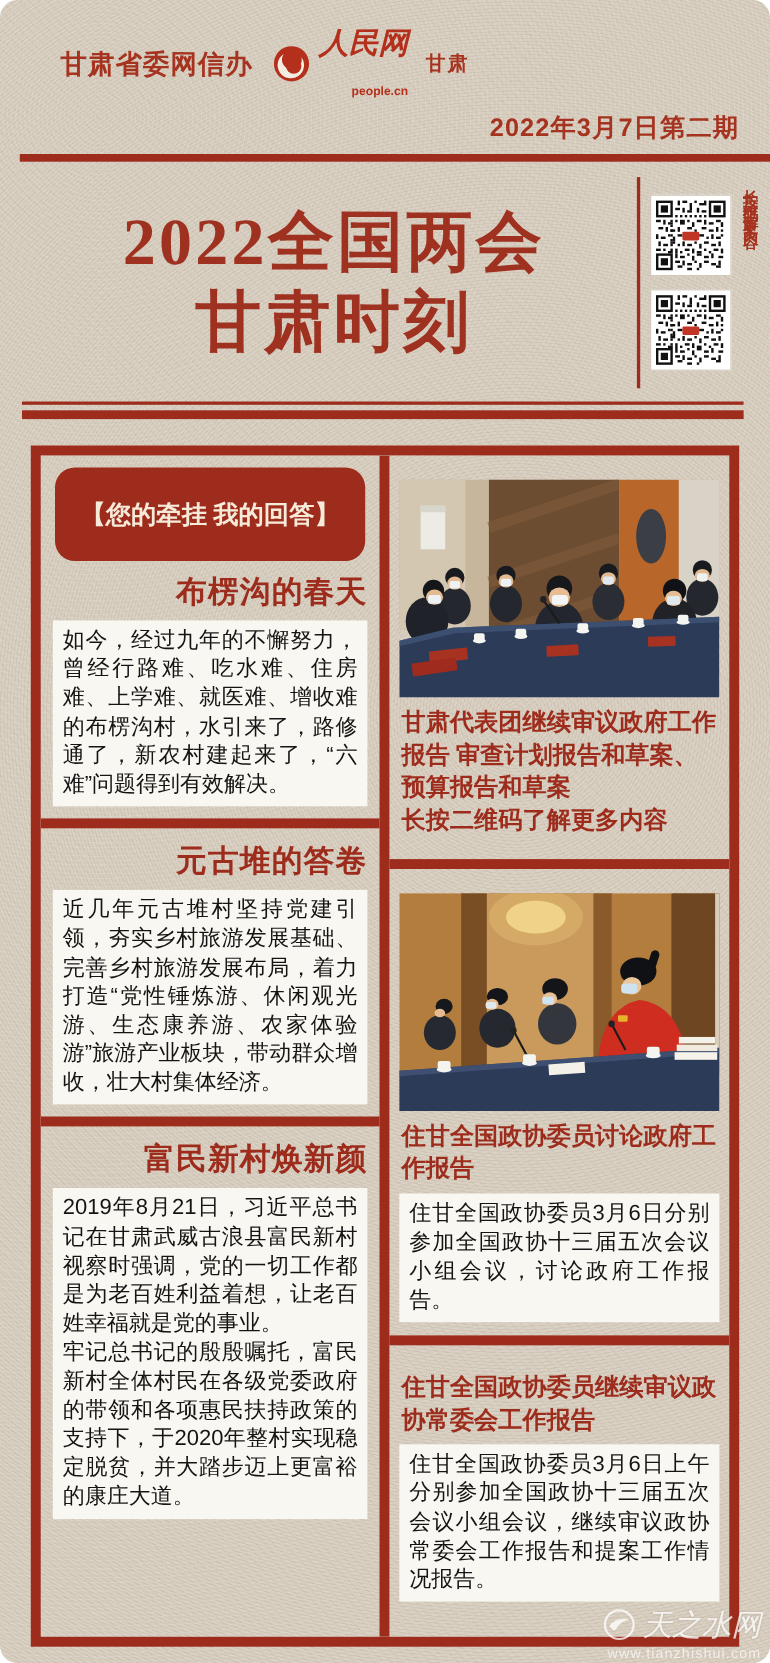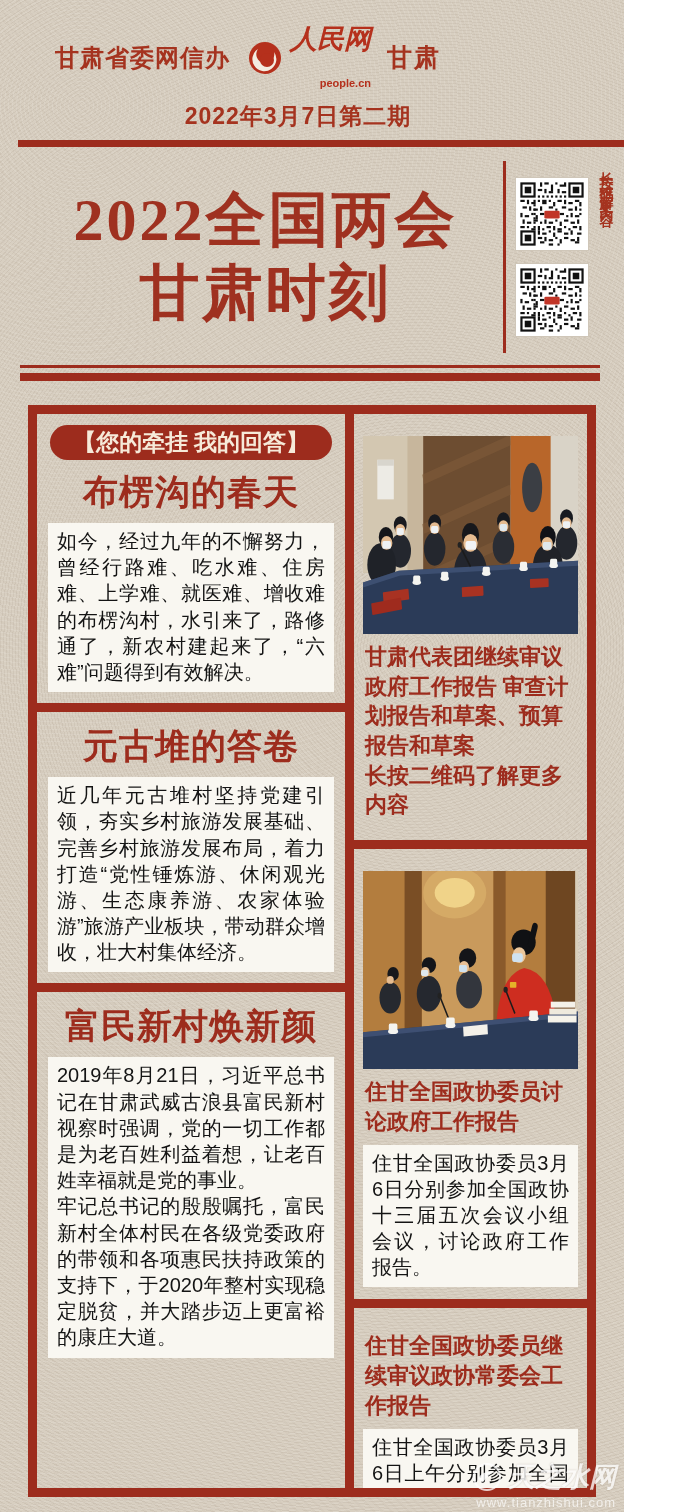--- a/index.html
+++ b/index.html
@@ -1,36 +1,37 @@
 <!DOCTYPE html>
 <html><head>
 <meta charset="utf-8">
 <style>
   * { margin:0; padding:0; box-sizing:border-box; }
   html,body { width:700px; }
   body { font-family:"Liberation Sans", sans-serif; }
   .page {
-    position:relative; width:624px; height:1512px; overflow:hidden;
+    position:relative; width:700px; height:1512px; overflow:hidden;
     background-color:#d8cfc1;
     background-image:
       repeating-radial-gradient(circle at 13% 7%, rgba(255,255,255,.10) 0 1px, transparent 1px 4px),
       repeating-radial-gradient(circle at 67% 43%, rgba(110,90,70,.08) 0 1px, transparent 1px 3px),
       repeating-linear-gradient(45deg, rgba(150,130,110,.05) 0 2px, transparent 2px 6px);
+    border-radius: 16px;
   }
   :root { --red:#9d2c1d; --tred:#a5331f; }
 
   
   .hdr-row { display:flex; align-items:center; gap:10px; padding:26px 28px 0 55px; }
   .hdr-org { font-size:24px; font-weight:bold; color:var(--tred); letter-spacing:1px; }
   .logo-wrap { display:flex; align-items:center; gap:6px; margin-left:6px; }
   .logo-txt { display:flex; flex-direction:column; align-items:flex-end; line-height:1;gap:24px; }
   .logo-cn { font-family:"Liberation Serif", serif; font-style:italic; font-weight:bold; font-size:27px; color:#b5301c; }
   .logo-en { font-size:11px; color:#b5301c; font-weight:bold; margin-top:1px; }
-  .hdr-region { font-size:25px; font-weight:bold; color:var(--tred); margin-left:6px; letter-spacing:2px; }
-  .hdr-date { text-align:center; padding:12px 28px 0 0; font-size:23px; font-weight:bold; color:var(--tred); letter-spacing:1px; }
+  .hdr-region { font-size:18px; font-weight:bold; color:var(--tred); margin-left:6px; letter-spacing:2px; }
+  .hdr-date { text-align:right; padding:12px 28px 0 0; font-size:23px; font-weight:bold; color:var(--tred); letter-spacing:1px; }
   .rule-thick { height:7px; background:var(--red); margin:8px 0 0 18px; }
 
   
   .masthead { display:flex; align-items:center; padding:14px 8px 4px 28px; }
   .big-title { flex:1; text-align:center; font-family:"Liberation Serif", serif; font-weight:bold;
     font-size:60px; line-height:1.22; color:#9f3120; letter-spacing:3px; }
   .qr-block { display:flex; align-items:center; gap:9px; }
   .qr-vline { width:3px; height:192px; background:var(--red); }
   .qr-col { display:flex; flex-direction:column; gap:12px; }
   .qr { width:74px; height:74px; background:#fff; border:1px solid #cfc6b8; }
@@ -38,37 +39,37 @@
   .rule-dbl { margin:8px 24px 0 20px; border-top:3px solid var(--red); }
   .rule-dbl > div { height:8px; background:var(--red); margin-top:5px; }
 
   
   .frame { margin:24px 28px 0; height:1092px; border:9px solid var(--red); display:flex; overflow:hidden; }
   .col { width:308px; display:flex; flex-direction:column; }
   .vdivider { width:9px; background:var(--red); flex:none; }
   .lsec { padding:9px 11px 11px; }
   .lsec + .lsec, .rsec + .rsec { border-top:9px solid var(--red); }
   .badge { background:var(--red); color:#f6ead9; border-radius:18px; text-align:center;
-    font-family:"Liberation Serif", serif; font-weight:bold; font-size:23px; padding:2px 2px; margin:2px 2px 9px; }
-  .ltitle { color:var(--red); font-family:"Liberation Serif", serif; font-weight:bold; font-size:35px;
-    text-align:center; margin:2px 0 7px; letter-spacing:1px; }
+    font-family:"Liberation Serif", serif; font-weight:bold; font-size:23px; padding:27px 2px; margin:2px 2px 9px; }
+  .ltitle { color:var(--red); font-family:"Liberation Serif", serif; font-weight:bold; font-size:28px;
+    text-align:right; margin:2px 0 7px; letter-spacing:1px; }
   .body-box { background:#f9f7f1; padding:5px 9px 7px; font-size:20px; line-height:1.31; color:#141414; text-align:justify; }
   .body-box p { margin:0; }
   .rsec { padding:22px 9px 12px; }
   .photo { display:block; width:100%; height:198px; margin-bottom:8px; }
   .rtitle { color:var(--red); font-family:"Liberation Serif", serif; font-weight:bold; font-size:22px;
     line-height:1.35; margin:1px 2px 8px; }
   .rtitle .sub { display:block; }
 
   
   .credit { text-align:center; color:var(--tred); font-family:"Liberation Serif", serif; font-weight:bold;
     font-size:24px; letter-spacing:10px; margin-top:22px; }
   .watermark { position:absolute; right:8px; bottom:2px; text-align:right; opacity:.85; }
   .wm-row { display:flex; align-items:center; justify-content:flex-end; gap:6px; }
-  .wm-name { font-family:"Liberation Serif", serif; font-style:italic; font-weight:bold; font-size:27px;
+  .wm-name { font-family:"Liberation Serif", serif; font-style:italic; font-weight:normal; font-size:27px;
     color:rgba(255,255,255,.92); text-shadow:0 0 2px rgba(120,100,80,.4); }
   .wm-url { font-size:13px; color:rgba(255,255,255,.8); letter-spacing:1px; }
 </style>
 </head>
 <body>
 
 <svg width="0" height="0" style="position:absolute" aria-hidden="true">
   <defs>
     <g id="qrp" fill="#111">
 

